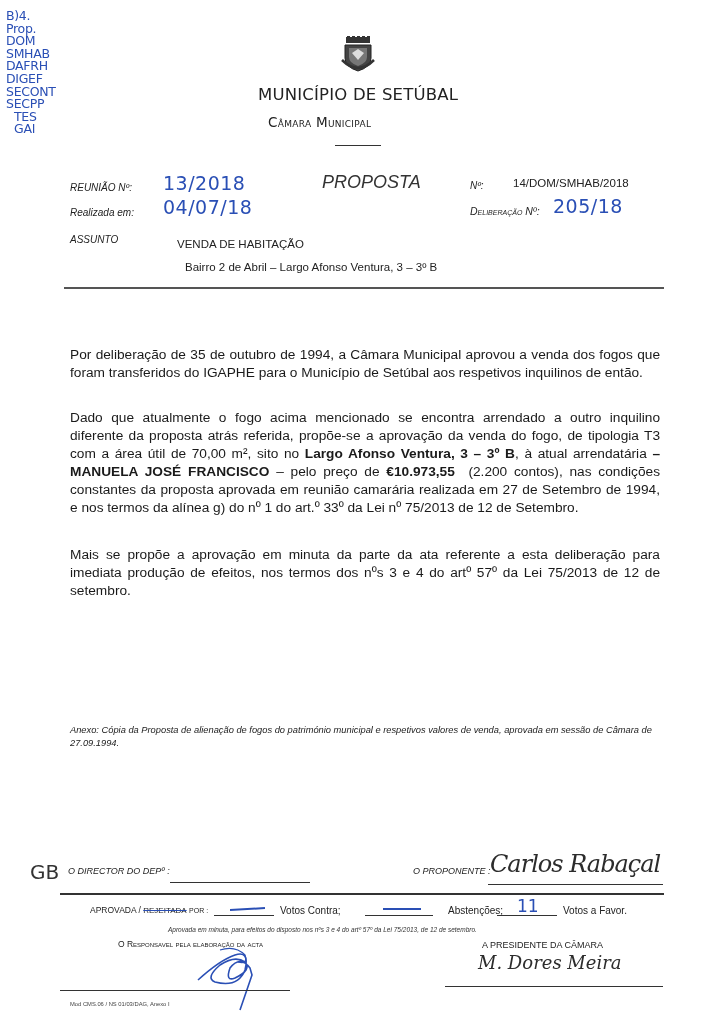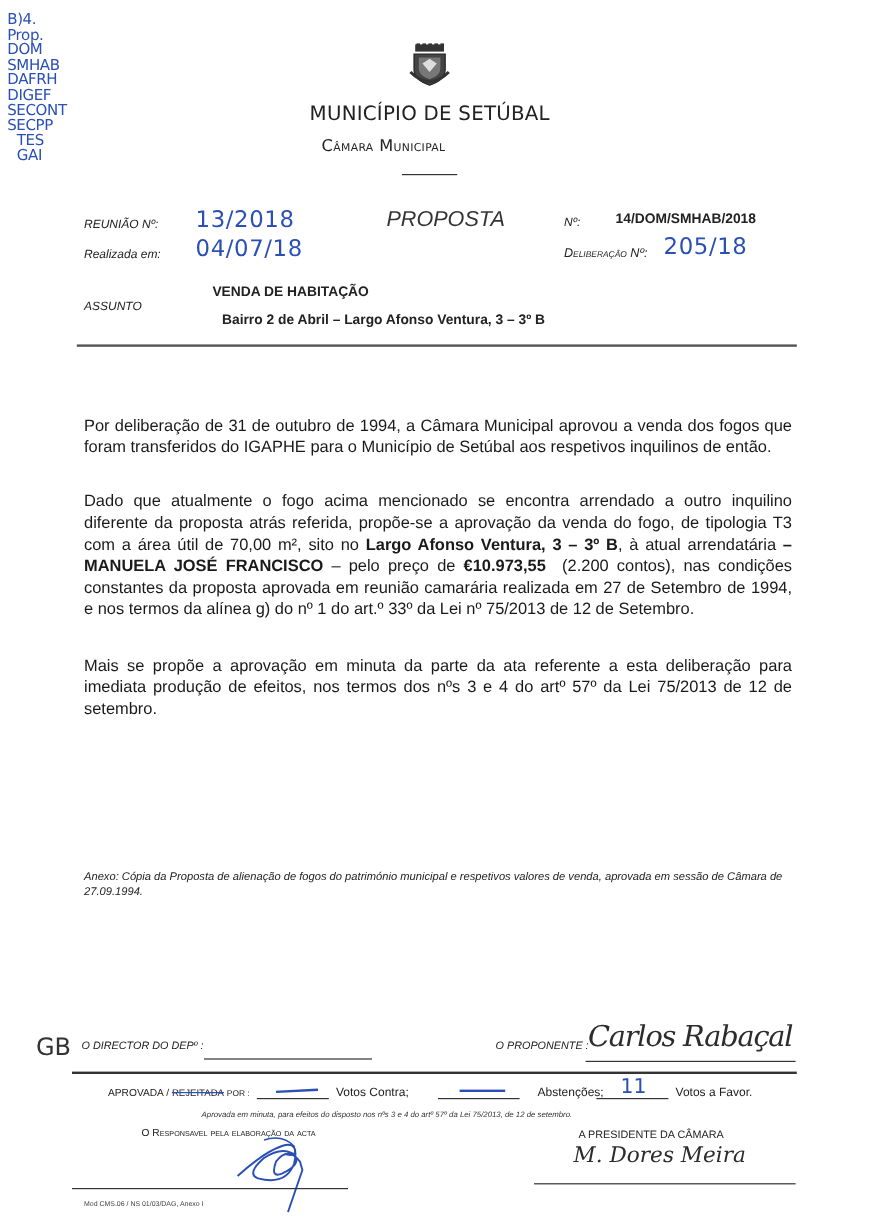--- a/index.html
+++ b/index.html
@@ -6,21 +6,21 @@
   body { width:724px; height:1024px; position:relative; overflow:hidden; font-family:"Liberation Sans", sans-serif; color:#1a1a1a; }
   .abs { position:absolute; }
   .hand { font-family:"DejaVu Sans", sans-serif; color:#2a4fb5; }
   .margin-notes { left:6px; top:10px; width:70px; font-size:12.5px; line-height:12.6px; letter-spacing:-0.3px; }
   .margin-notes div { white-space:nowrap; }
   .crest { left:340px; top:36px; width:36px; height:38px; }
   .title-main { left:258px; top:85px; width:210px; text-align:left; font-family:"DejaVu Sans", sans-serif; font-size:16.5px; color:#222; letter-spacing:0.2px; }
   .title-sub { left:268px; top:114px; width:190px; text-align:left; font-family:"DejaVu Sans", sans-serif; font-size:13.5px; color:#222; font-variant:small-caps; letter-spacing:0.3px; }
   .title-rule { left:335px; top:145px; width:46px; height:1px; background:#333; }
   .label-it { font-style:italic; font-size:10px; color:#222; }
-  .bold { font-weight:bold; }
+  .bold { font-weight:normal; }
   .hdr-value-hand { font-size:19px; color:#2a4fb5; letter-spacing:0.5px; }
   .hrule { left:64px; width:600px; height:2px; background:#555; }
   .para { left:70px; width:590px; font-size:13.7px; line-height:18px; text-align:justify; color:#1a1a1a; }
   .annex { left:70px; top:724px; width:590px; font-size:9.3px; line-height:13px; font-style:italic; color:#222; }
   .sigline { height:1px; background:#333; }
   .small-caps { font-variant:small-caps; }
   .footer-note { left:70px; top:1001px; font-size:5.8px; color:#444; }
 </style>
 </head>
 <body>
@@ -54,35 +54,35 @@
 </div>
 
 <div class="abs title-main">MUNICÍPIO DE SETÚBAL</div>
 <div class="abs title-sub">Câmara Municipal</div>
 <div class="abs title-rule"></div>
 
 <div class="abs label-it" style="left:70px; top:182px;">REUNIÃO Nº:</div>
 <div class="abs hand hdr-value-hand" style="left:163px; top:172px;">13/2018</div>
 <div class="abs label-it" style="left:70px; top:207px;">Realizada em:</div>
 <div class="abs hand hdr-value-hand" style="left:163px; top:196px;">04/07/18</div>
-<div class="abs label-it" style="left:70px; top:250px;font-style:italic;">ASSUNTO</div>
+<div class="abs label-it" style="left:70px; top:234px;font-style:italic;">ASSUNTO</div>
 
 <div class="abs" style="left:322px; top:172px; font-size:18px; font-style:italic; color:#333;">PROPOSTA</div>
 
 <div class="abs label-it" style="left:470px; top:180px;">Nº:</div>
 <div class="abs bold" style="left:513px; top:177px; font-size:11.5px; color:#222;">14/DOM/SMHAB/2018</div>
 <div class="abs label-it small-caps" style="left:470px; top:205px; font-size:10.5px;">Deliberação Nº:</div>
 <div class="abs hand hdr-value-hand" style="left:553px; top:195px;">205/18</div>
 
 <div class="abs bold" style="left:153px; top:238px; font-size:11.5px; color:#222;margin-left:24px;">VENDA DE HABITAÇÃO</div>
 <div class="abs bold" style="left:153px; top:261px; font-size:11.5px; color:#222;padding-left:32px;">Bairro 2 de Abril – Largo Afonso Ventura, 3 – 3º B</div>
 
 <div class="abs hrule" style="top:287px;"></div>
 
-<div class="abs para" style="top:346px;">Por deliberação de 31 de outubro de 1994, a Câmara Municipal aprovou a venda dos fogos que foram transferidos do IGAPHE para o Município de Setúbal aos respetivos inquilinos de então.</div>
+<div class="abs para" style="top:346px;">Por deliberação de 35 de outubro de 1994, a Câmara Municipal aprovou a venda dos fogos que foram transferidos do IGAPHE para o Município de Setúbal aos respetivos inquilinos de então.</div>
 
 <div class="abs para" style="top:409px;">
   <span>Dado que atualmente o fogo acima mencionado se encontra arrendado a outro inquilino diferente da proposta atrás referida, propõe-se a aprovação da venda do fogo, de tipologia T3 com a área útil de 70,00 m², sito no </span><b>Largo Afonso Ventura, 3 – 3º B</b><span>, à atual arrendatária </span><b>– MANUELA JOSÉ FRANCISCO</b><span> – pelo preço de </span><b>€10.973,55</b><span style="white-space:pre-wrap">  (2.200 contos), nas condições constantes da proposta aprovada em reunião camarária realizada em 27 de Setembro de 1994, e nos termos da alínea g) do nº 1 do art.º 33º da Lei nº 75/2013 de 12 de Setembro.</span>
 </div>
 
 <div class="abs para" style="top:546px;">Mais se propõe a aprovação em minuta da parte da ata referente a esta deliberação para imediata produção de efeitos, nos termos dos nºs 3 e 4 do artº 57º da Lei 75/2013 de 12 de setembro.</div>
 
 <div class="abs annex">Anexo: Cópia da Proposta de alienação de fogos do património municipal e respetivos valores de venda, aprovada em sessão de Câmara de 27.09.1994.</div>
 
 <div class="abs hand" style="left:30px; top:860px; font-size:20px; color:#333;">GB</div>

